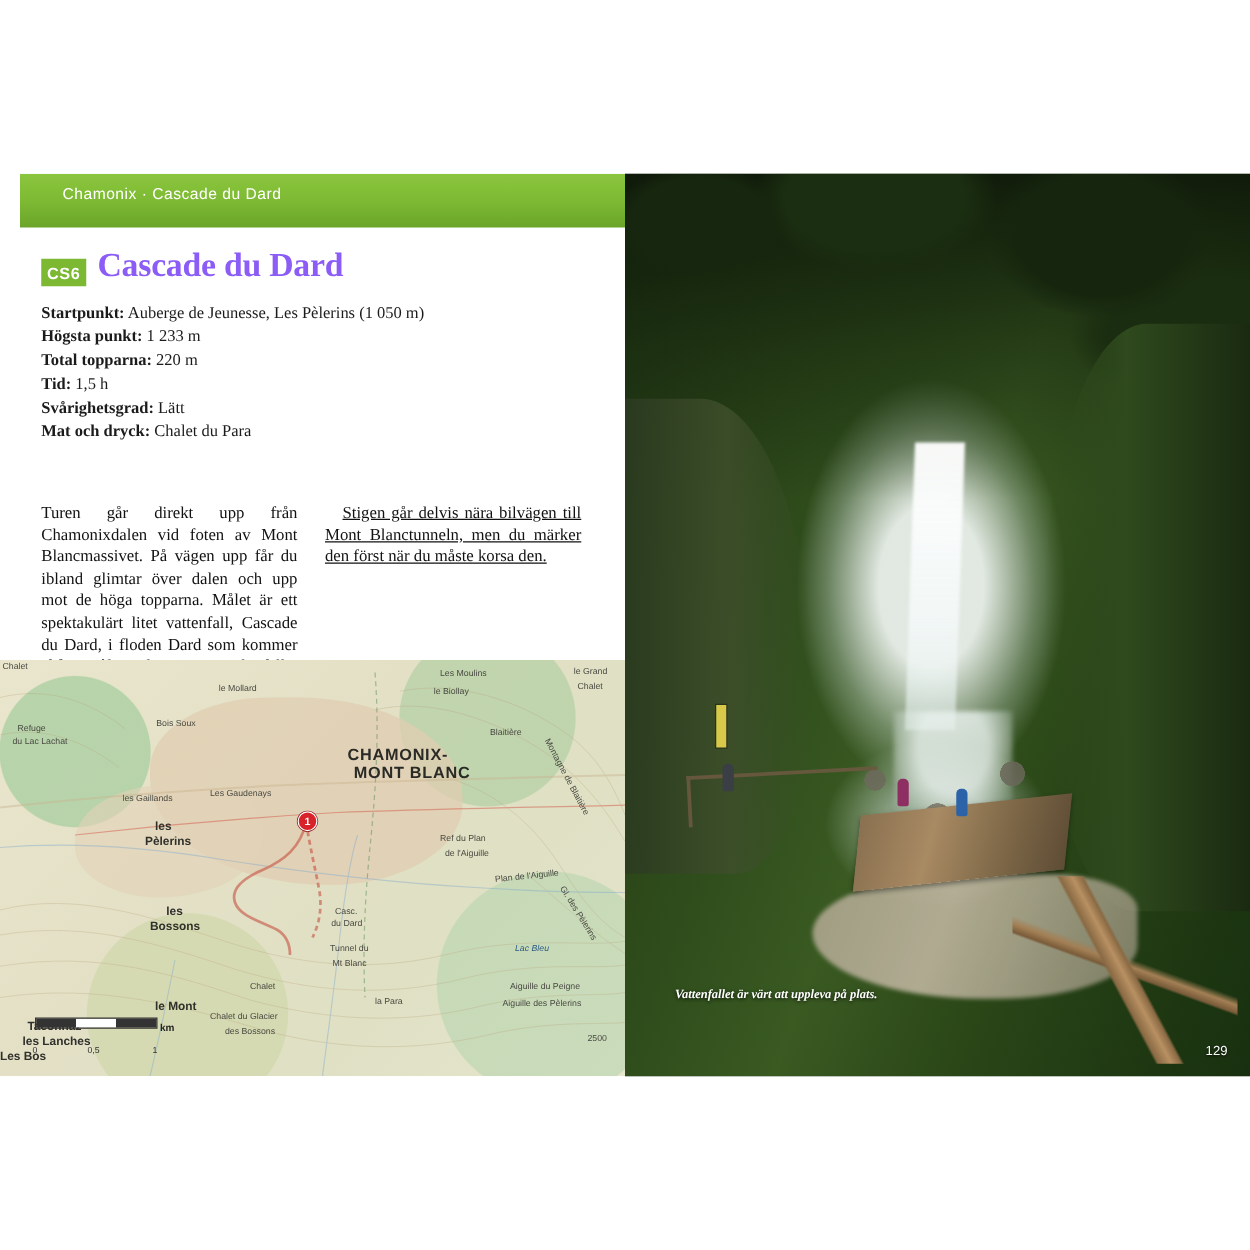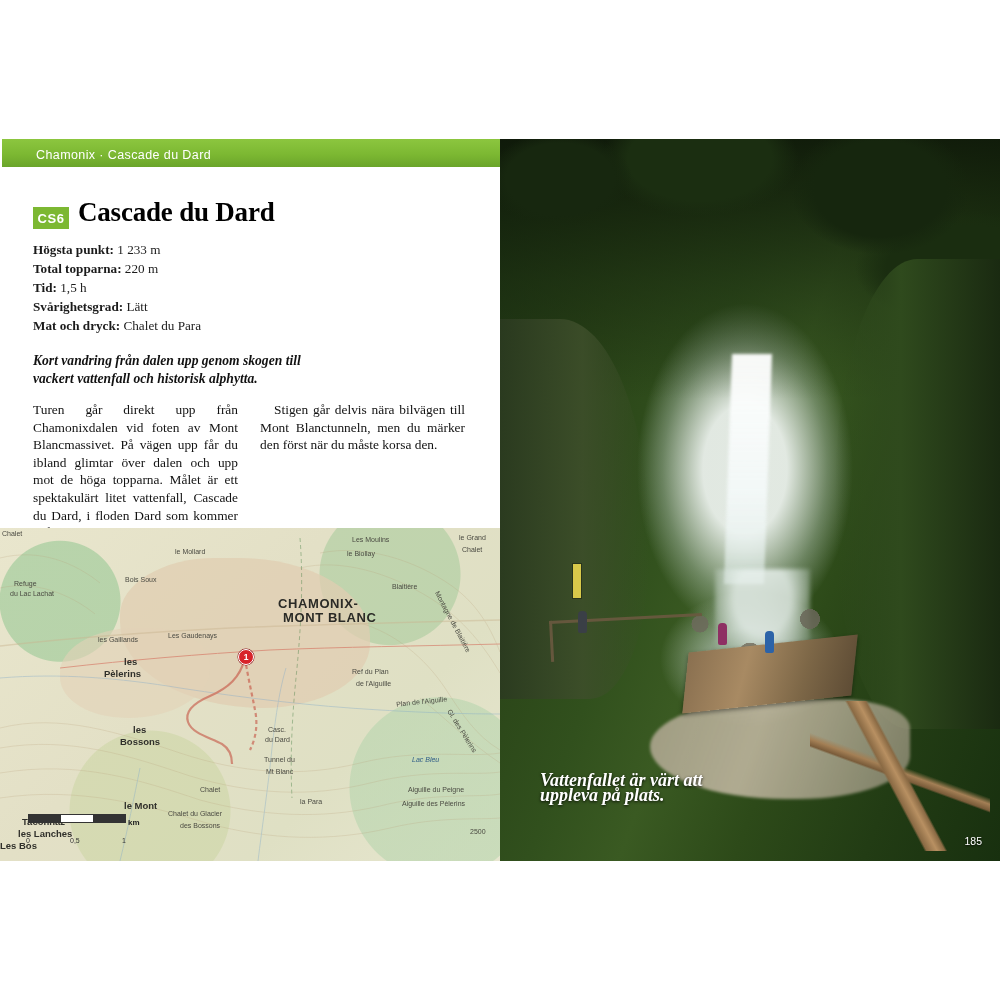--- a/index.html
+++ b/index.html
@@ -31,24 +31,24 @@
     position: absolute;
     left: 0;
     top: 0;
     width: 500px;
     height: 722px;
     background: #ffffff;
     overflow: hidden;
   }
   .header-band {
     position: absolute;
-    left: 2px;
+    left: 16px;
     top: 0;
     width: 500px;
-    height: 28px;
+    height: 43px;
     background: linear-gradient(180deg, #8cc63f 0%, #7cb832 55%, #6aa52a 100%);
   }
   .header-band .crumb {
     position: absolute;
     left: 34px;
     top: 9px;
     font-family: "Liberation Sans", sans-serif;
     font-size: 12.5px;
     letter-spacing: 0.4px;
     color: #ffffff;
@@ -70,21 +70,21 @@
     align-items: center;
     justify-content: center;
   }
   .title {
     position: absolute;
     left: 78px;
     top: 58px;
     font-family: "Liberation Serif", serif;
     font-weight: bold;
     font-size: 27px;
-    color: #000000;
+    color: #8b5cf6;
     letter-spacing: -0.2px;
   }
 
   .facts {
     position: absolute;
     left: 33px;
     top: 102px;
     width: 430px;
   }
   .fact {
@@ -118,21 +118,21 @@
     gap: 22px;
   }
   .col {
     width: 205px;
     font-size: 13.4px;
     line-height: 17.6px;
     color: #121212;
     text-align: justify;
   }
   .col p { margin: 0; }
-  .col p.indent { text-indent: 14px; }
+  .col p.indent { text-indent: 14px; text-decoration: underline; }
 
   
   .map {
     position: absolute;
     left: 0;
     top: 389px;
     width: 500px;
     height: 333px;
     overflow: hidden;
     background: #e8e4cf;
@@ -373,21 +373,21 @@
     box-shadow: 0 0 0 1px rgba(0,0,0,0.3);
   }
   .photo-caption {
     position: absolute;
     left: 40px;
     bottom: 58px;
     width: 200px;
     font-family: "Liberation Serif", serif;
     font-style: italic;
     font-weight: bold;
-    font-size: 18px;
+    font-size: 10px;
     line-height: 15px;
     color: #ffffff;
     text-shadow: 0 1px 3px rgba(0,0,0,0.85);
   }
   .folio {
     position: absolute;
     right: 18px;
     bottom: 14px;
     font-family: "Liberation Sans", sans-serif;
     font-size: 10.5px;
@@ -405,20 +405,24 @@
 
       <div class="header-band">
         <div class="crumb">Chamonix · Cascade du Dard</div>
       </div>
 
       <div class="badge">CS6</div>
       <div class="title">Cascade du Dard</div>
 
       <div class="facts">
         <div class="fact">
+          <b>Startpunkt:</b>
+          <span>Auberge de Jeunesse, Les Pèlerins (1 050 m)</span>
+        </div>
+        <div class="fact">
           <b>Högsta punkt:</b>
           <span>1 233 m</span>
         </div>
         <div class="fact">
           <b>Total topparna:</b>
           <span>220 m</span>
         </div>
         <div class="fact">
           <b>Tid:</b>
           <span>1,5 h</span>
@@ -426,21 +430,20 @@
         <div class="fact">
           <b>Svårighetsgrad:</b>
           <span>Lätt</span>
         </div>
         <div class="fact">
           <b>Mat och dryck:</b>
           <span>Chalet du Para</span>
         </div>
       </div>
 
-      <div class="lead">Kort vandring från dalen upp genom skogen till vackert vattenfall och historisk alphytta.</div>
 
       <div class="cols">
         <div class="col">
           <p>Turen går direkt upp från Chamonixdalen vid foten av Mont Blancmassivet. På vägen upp får du ibland glimtar över dalen och upp mot de höga topparna. Målet är ett spektakulärt litet vattenfall, Cascade du Dard, i floden Dard som kommer ifrån Pèleringlaciären. Vid fallet ligger ett litet</p>
         </div>
         <div class="col">
           <p class="indent">Stigen går delvis nära bilvägen till Mont Blanctunneln, men du märker den först när du måste korsa den.</p>
         </div>
       </div>
 
@@ -493,21 +496,21 @@
         <div class="map-label small" style="left:459px; top:6px;">le Grand</div>
         <div class="map-label small" style="left:462px; top:18px;">Chalet</div>
         <div class="map-label small" style="left:392px; top:55px;">Blaitière</div>
         <div class="map-label small" style="left:175px; top:20px;">le Mollard</div>
         <div class="map-label small" style="left:125px; top:48px;">Bois Soux</div>
         <div class="map-label small" style="left:14px; top:52px;">Refuge</div>
         <div class="map-label small" style="left:10px; top:62px;">du Lac Lachat</div>
         <div class="map-label small" style="left:98px; top:108px;">les Gaillands</div>
         <div class="map-label small" style="left:168px; top:104px;">Les Gaudenays</div>
         <div class="map-label mid" style="left:124px; top:128px;">les</div>
-        <div class="map-label mid" style="left:104px; top:140px;">Pèlerins</div>
+        <div class="map-label mid" style="left:116px; top:140px;">Pèlerins</div>
         <div class="map-label small" style="left:352px; top:140px;">Ref du Plan</div>
         <div class="map-label small" style="left:356px; top:152px;">de l'Aiguille</div>
         <div class="map-label small" style="left:440px; top:62px; transform:rotate(62deg); transform-origin:left top;">Montagne de Blaitière</div>
         <div class="map-label small" style="left:396px; top:170px; transform:rotate(-6deg);">Plan de l'Aiguille</div>
         <div class="map-label mid" style="left:133px; top:196px;">les</div>
         <div class="map-label mid" style="left:120px; top:208px;">Bossons</div>
         <div class="map-label small" style="left:268px; top:198px;">Casc.</div>
         <div class="map-label small" style="left:265px; top:208px;">du Dard</div>
         <div class="map-label small" style="left:264px; top:228px;">Tunnel du</div>
         <div class="map-label small" style="left:266px; top:240px;">Mt Blanc</div>
@@ -547,17 +550,17 @@
         <div class="trail"></div>
         <div class="bridge"></div>
         <div class="bridge-rail"></div>
         <div class="signpost"></div>
         <div class="hiker a"></div>
         <div class="hiker b"></div>
         <div class="hiker c"></div>
         <div class="handrail"></div>
       </div>
       <div class="photo-caption">Vattenfallet är värt att uppleva på plats.</div>
-      <div class="folio">185</div>
+      <div class="folio">129</div>
     </div>
 
   </div>
 </div>
 
 </body></html>

